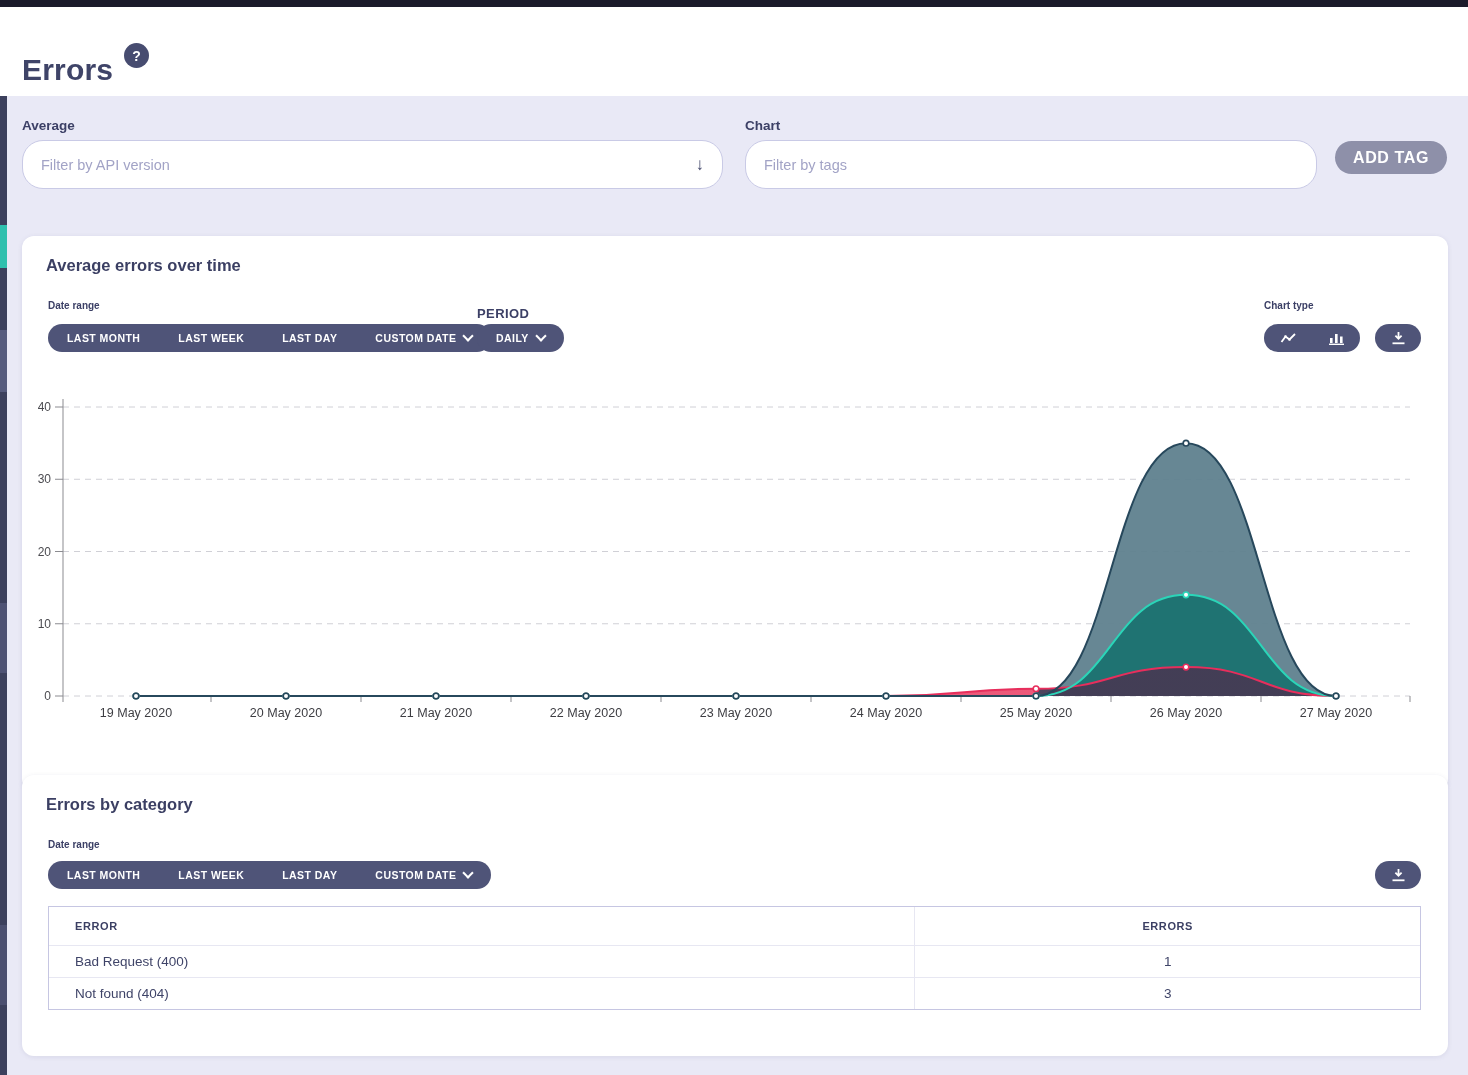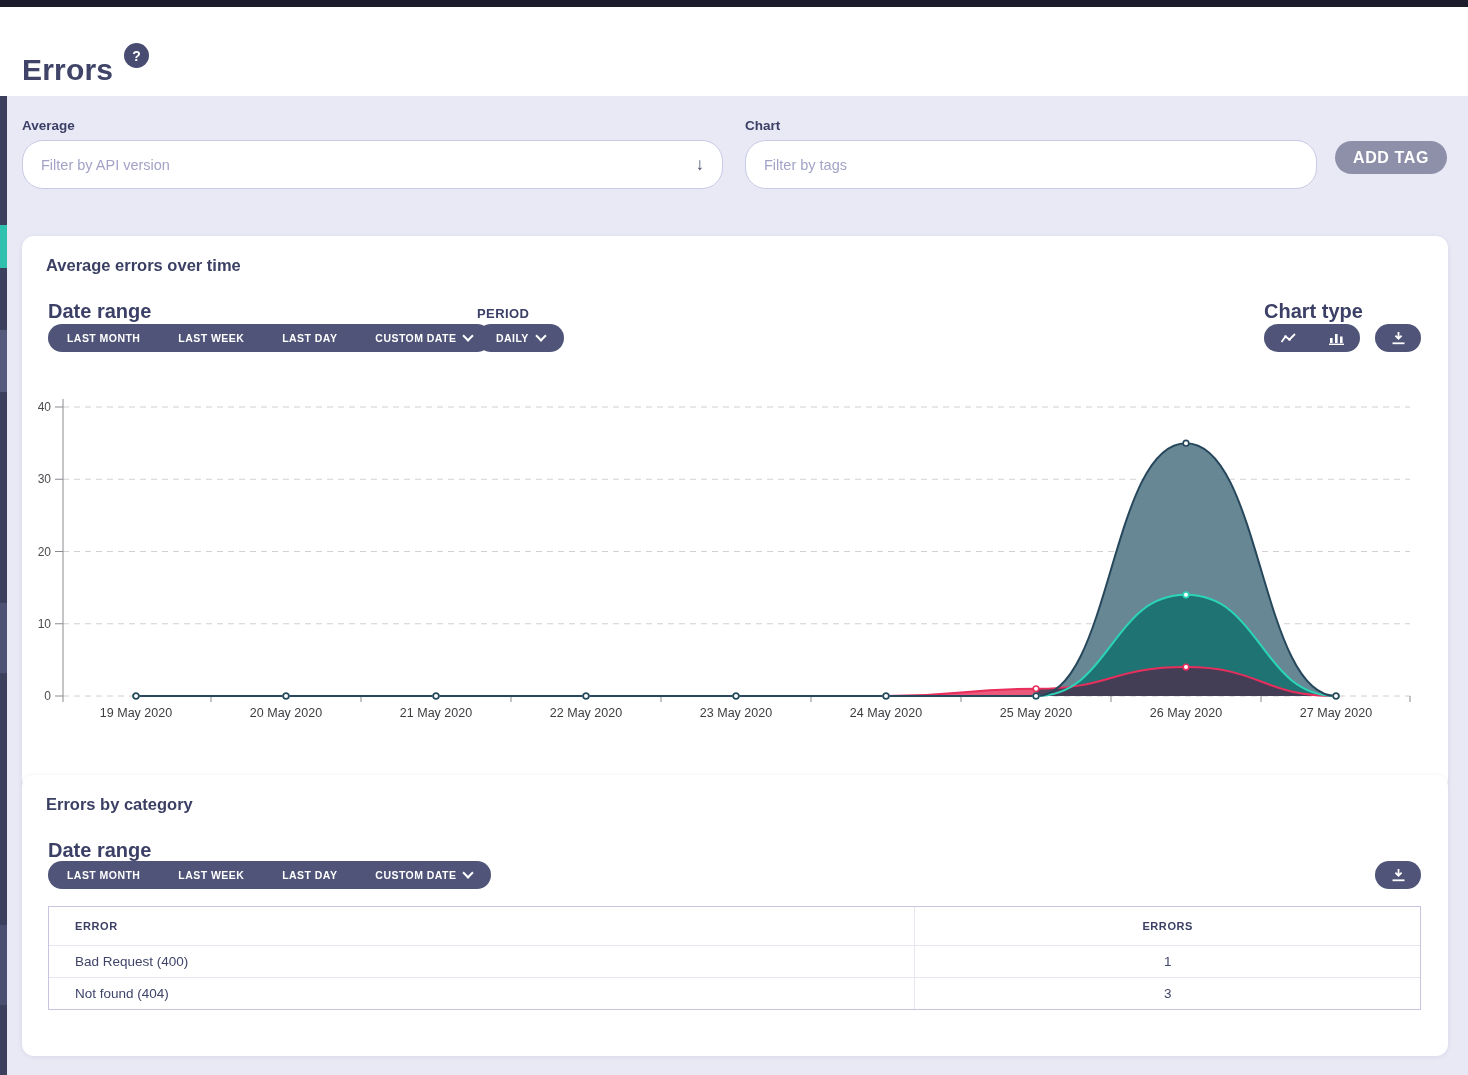--- a/index.html
+++ b/index.html
@@ -21,21 +21,21 @@
     font-size:14.5px;color:#3f4468;font-family:"Liberation Sans",sans-serif;}
   .input-pill input::placeholder{color:#a2a3c6;opacity:1;}
   #version-arrow{padding-right:18px;color:#3f4468;font-size:17px;font-weight:700;cursor:pointer;line-height:1;}
   #add-tag-btn{position:absolute;left:1335px;top:141px;width:112px;height:33px;border:none;border-radius:17px;
     background:#8e90a9;color:#fff;font-size:16px;font-weight:700;letter-spacing:.6px;cursor:pointer;font-family:"Liberation Sans",sans-serif;}
   
   .card{position:absolute;left:22px;width:1426px;background:#fff;border-radius:12px;box-shadow:0 1px 5px rgba(70,70,120,.10);}
   #card-chart{top:200px;height:555px;margin-top:36px;}
   #card-category{top:775px;height:281px;}
   .card-title{position:absolute;left:24px;top:20px;font-size:16.5px;font-weight:700;color:#3b3f63;}
-  .sub-label{position:absolute;font-size:20px;font-weight:700;color:#3c4066;}
+  .sub-label{position:absolute;font-size:10px;font-weight:700;color:#3c4066;}
   .mini-label{position:absolute;font-size:13px;font-weight:700;letter-spacing:.4px;color:#3c4066;}
   
   .range-group{position:absolute;background:#4f5478;border-radius:14px;height:28px;display:inline-flex;align-items:center;}
   .seg-btn{background:transparent;border:none;color:#fff;font:700 10.5px "Liberation Sans",sans-serif;
     letter-spacing:.45px;padding:0 19px;height:28px;cursor:pointer;display:inline-flex;align-items:center;}
   .chev{display:inline-block;width:6px;height:6px;border-right:2px solid #fff;border-bottom:2px solid #fff;
     transform:rotate(45deg);margin-left:8px;position:relative;top:-2px;}
   .icon-pill{position:absolute;background:#4f5478;border-radius:14px;height:28px;display:inline-flex;align-items:center;}
   .icon-cell{width:48px;height:28px;border:none;background:transparent;display:inline-flex;align-items:center;justify-content:center;cursor:pointer;padding:0;}
   .dl-btn{position:absolute;width:46px;height:28px;border:none;border-radius:14px;background:#4f5478;

